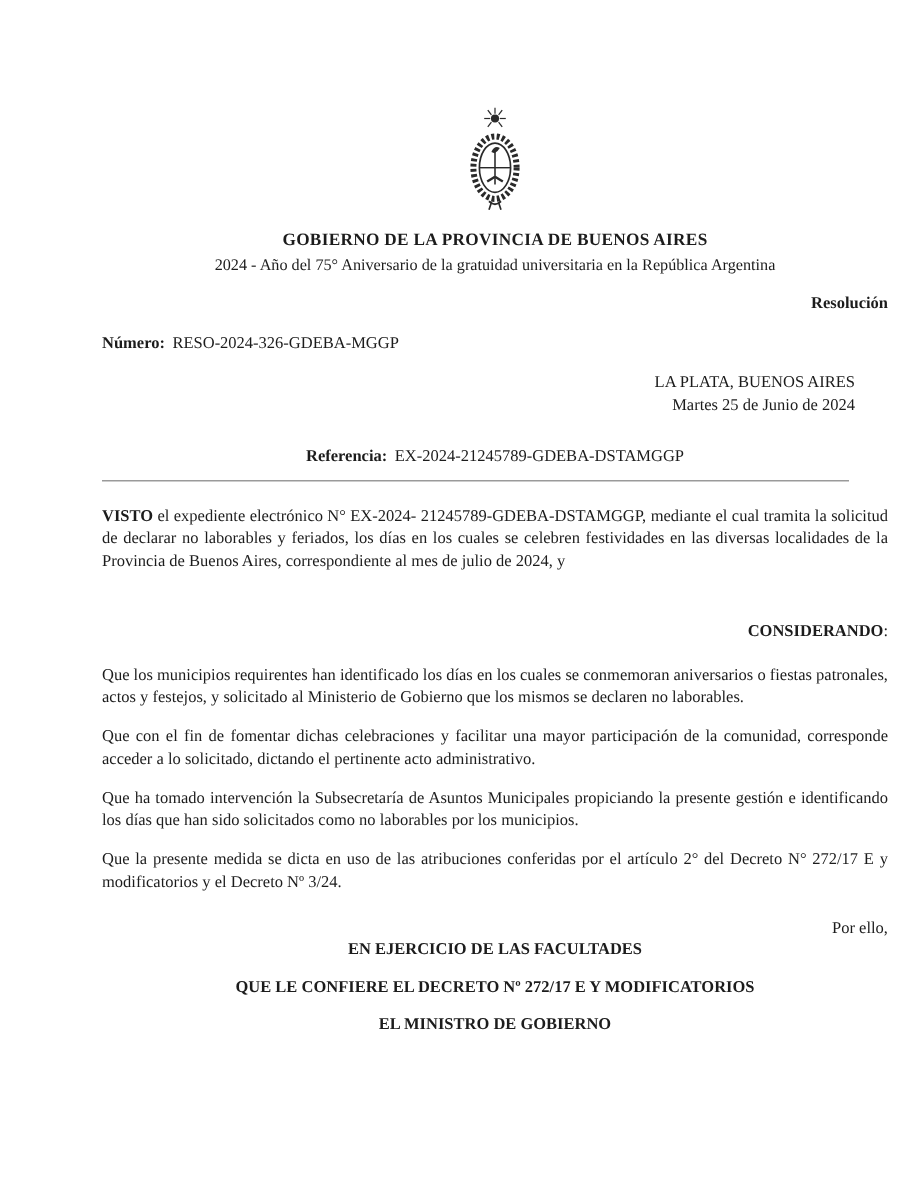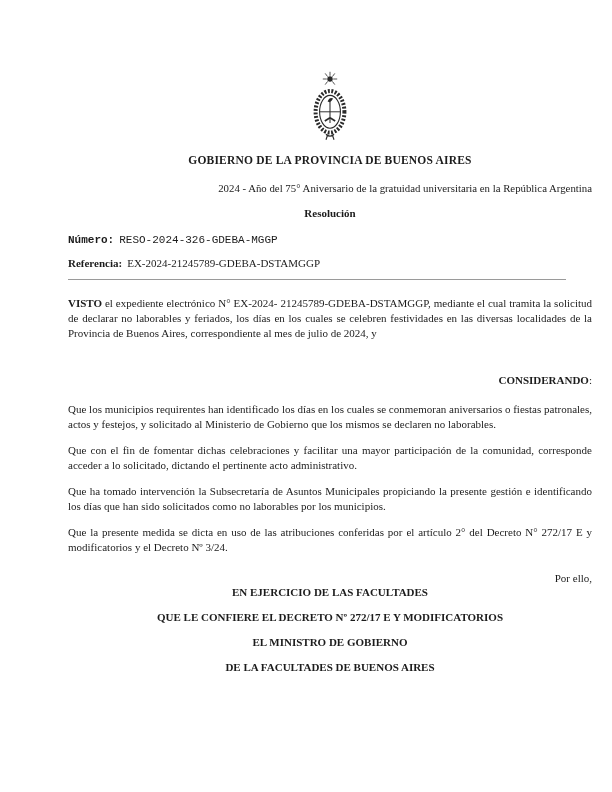--- a/index.html
+++ b/index.html
@@ -10,27 +10,27 @@
     background: #ffffff;
     box-sizing: border-box;
     padding: 70px 20px 0 68px;
     font-family: "Liberation Serif", serif;
     font-size: 11px;
     color: #1c1c1c;
     overflow: hidden;
   }
   .crest { display: block; margin: 0 auto; width: 48px; height: 74px; }
   .org { text-align: center; font-weight: bold; font-size: 11.5px; margin-top: 10px; letter-spacing: 0.2px; }
-  .legend { text-align: right; font-size: 10.8px; margin-top: 16px; }
-  .doctype { text-align: center; font-weight: bold; font-size: 11px; margin-top: 13px; }
-  .num-row { margin-top: 15px; font-family: Liberation Mono, monospace; }
+  .legend { text-align: center; font-size: 10.8px; margin-top: 5px; }
+  .doctype { text-align: right; font-weight: bold; font-size: 11px; margin-top: 13px; }
+  .num-row { margin-top: 15px; }
   .label { font-weight: bold; }
   .meta-value { margin-left: 5px; }
   .place-block { text-align: right; padding-right: 22px; margin-top: 13px; line-height: 15px; }
-  .ref-row { margin-top: 11px; }
+  .ref-row { margin-top: 20px; text-align: center; }
   .rule { border: none; border-top: 1px solid #9a9a9a; width: 498px; margin: 10px 0 0 0; }
   .para { text-align: justify; line-height: 15px; margin: 0; }
   .p-visto { margin-top: 16px; }
   .p-considerando { margin-top: 32px; text-align: right; }
   .p-first { margin-top: 14px; }
   .p-body { margin-top: 11px; }
   .p-porello { margin-top: 16px; text-align: right; }
   .authority { text-align: center; font-weight: bold; }
   .authority .auth-line { margin-bottom: 13px; }
 </style>
@@ -70,20 +70,24 @@
       <path d="M27,81 l-2,6 M33,81 l2,6" stroke-width="1.4"></path>
     </g>
   </svg>
 
   <div class="org">GOBIERNO DE LA PROVINCIA DE BUENOS AIRES</div>
   <div class="legend">2024 - Año del 75° Aniversario de la gratuidad universitaria en la República Argentina</div>
   <div class="doctype">Resolución</div>
 
   <div class="num-row"><span class="label">Número:</span><span class="meta-value">RESO-2024-326-GDEBA-MGGP</span></div>
 
+  <div class="place-block">
+    <div>LA PLATA, BUENOS AIRES</div>
+    <div>Martes 25 de Junio de 2024</div>
+  </div>
 
   <div class="ref-row"><span class="label">Referencia:</span><span class="meta-value">EX-2024-21245789-GDEBA-DSTAMGGP</span></div>
 
   <hr class="rule">
 
   <p class="para p-visto"><strong>VISTO</strong><span> el expediente electrónico N° EX-2024- 21245789-GDEBA-DSTAMGGP, mediante el cual tramita la solicitud de declarar no laborables y feriados, los días en los cuales se celebren festividades en las diversas localidades de la Provincia de Buenos Aires, correspondiente al mes de julio de 2024, y</span></p>
 
   <p class="para p-considerando"><strong>CONSIDERANDO</strong><span>:</span></p>
 
   <p class="para p-first">Que los municipios requirentes han identificado los días en los cuales se conmemoran aniversarios o fiestas patronales, actos y festejos, y solicitado al Ministerio de Gobierno que los mismos se declaren no laborables.</p>

